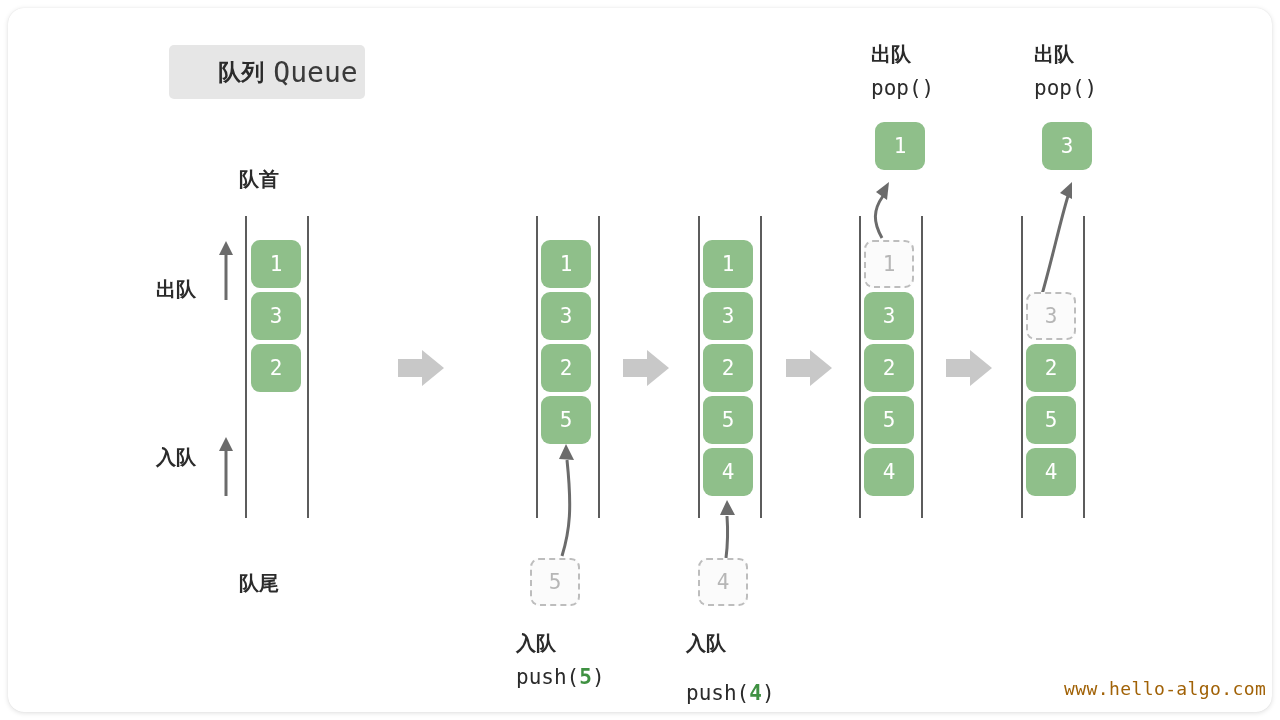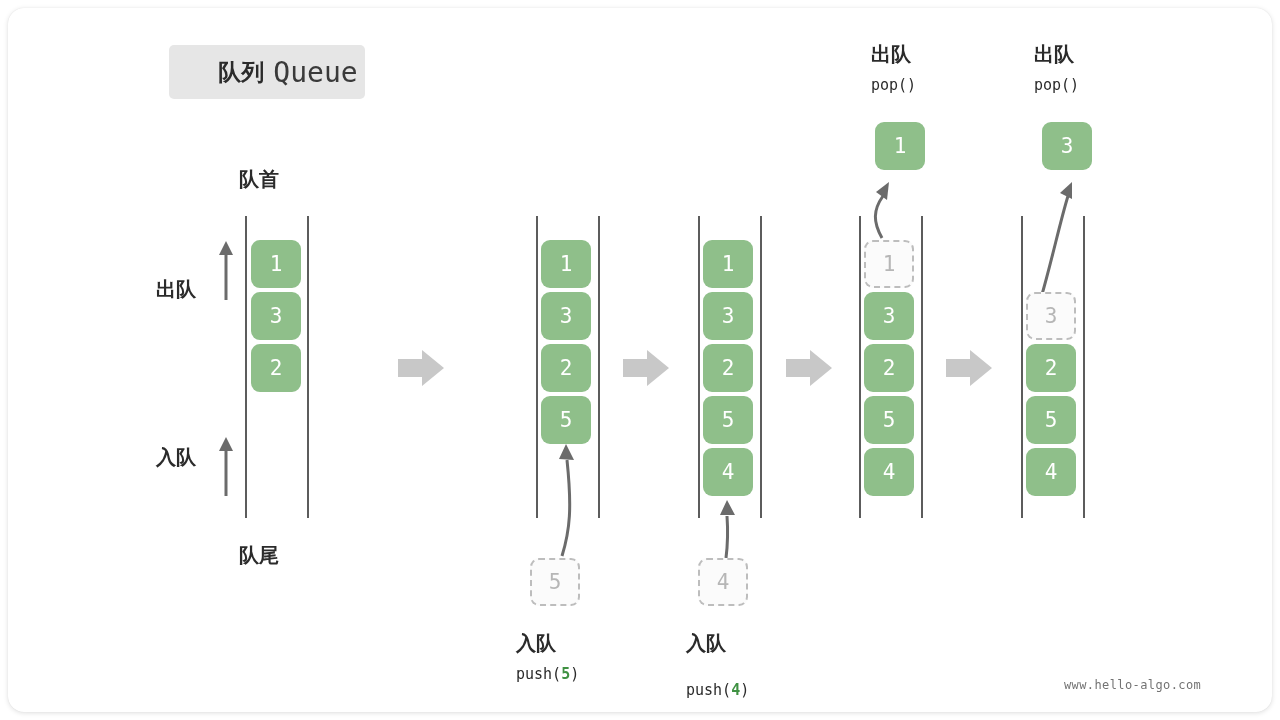--- a/index.html
+++ b/index.html
@@ -45,21 +45,21 @@
   }
 
   
   .cn-label {
     font-family: "DejaVu Sans", "Liberation Sans", sans-serif;
     font-size: 20px; font-weight: bold; color: #2b2b2b;
     white-space: nowrap;
   }
   .mono-label {
     font-family: "DejaVu Sans Mono", "Liberation Mono", monospace;
-    font-size: 15px; color: #2b2b2b;
+    font-size: 21px; color: #2b2b2b;
     white-space: nowrap;
   }
   .mono-label .num { color: #3f9142; font-weight: bold; }
 
   
   .rail {
     width: 2px; background: #5c5c5c;
   }
 
   
@@ -79,21 +79,21 @@
     background: #fbfbfb;
     color: #b6b6b6;
     border: 2px dashed #bdbdbd;
   }
 
   
   .step-arrow { width: 46px; height: 40px; }
 
   .watermark {
     font-family: "DejaVu Sans Mono", "Liberation Mono", monospace;
-    font-size: 12px; color: #737373;
+    font-size: 18px; color: #a16207;
     letter-spacing: 0.4px;
   }
   .vec { position: absolute; overflow: visible; }
 </style>
 </head>
 <body>
 
 <div id="canvas">
 
   <div class="abs" id="title-badge">
@@ -115,21 +115,21 @@
     <line x1="12" y1="60" x2="12" y2="10" stroke="#6b6b6b" stroke-width="3"></line>
     <polygon points="12,1 5,15 19,15" fill="#6b6b6b"></polygon>
   </svg>
 
   <div class="abs cn-label" style="left:148px; top:436px;">入队</div>
   <svg class="vec" style="left:206px; top:428px;" width="24" height="62">
     <line x1="12" y1="60" x2="12" y2="10" stroke="#6b6b6b" stroke-width="3"></line>
     <polygon points="12,1 5,15 19,15" fill="#6b6b6b"></polygon>
   </svg>
 
-  <div class="abs cn-label" style="left:231px; top:534px;">队尾</div>
+  <div class="abs cn-label" style="left:231px; top:562px;">队尾</div>
 
   <svg class="abs step-arrow" style="left:390px; top:340px;" viewBox="0 0 46 40">
     <polygon points="0,11 24,11 24,2 46,20 24,38 24,29 0,29" fill="#c8c8c8"></polygon>
   </svg>
 
   <div class="abs rail" style="left:528px; top:208px; height:302px;"></div>
   <div class="abs rail" style="left:590px; top:208px; height:302px;"></div>
 
   <div class="abs cell filled" style="left:533px; top:232px;">1</div>
   <div class="abs cell filled" style="left:533px; top:284px;">3</div>

